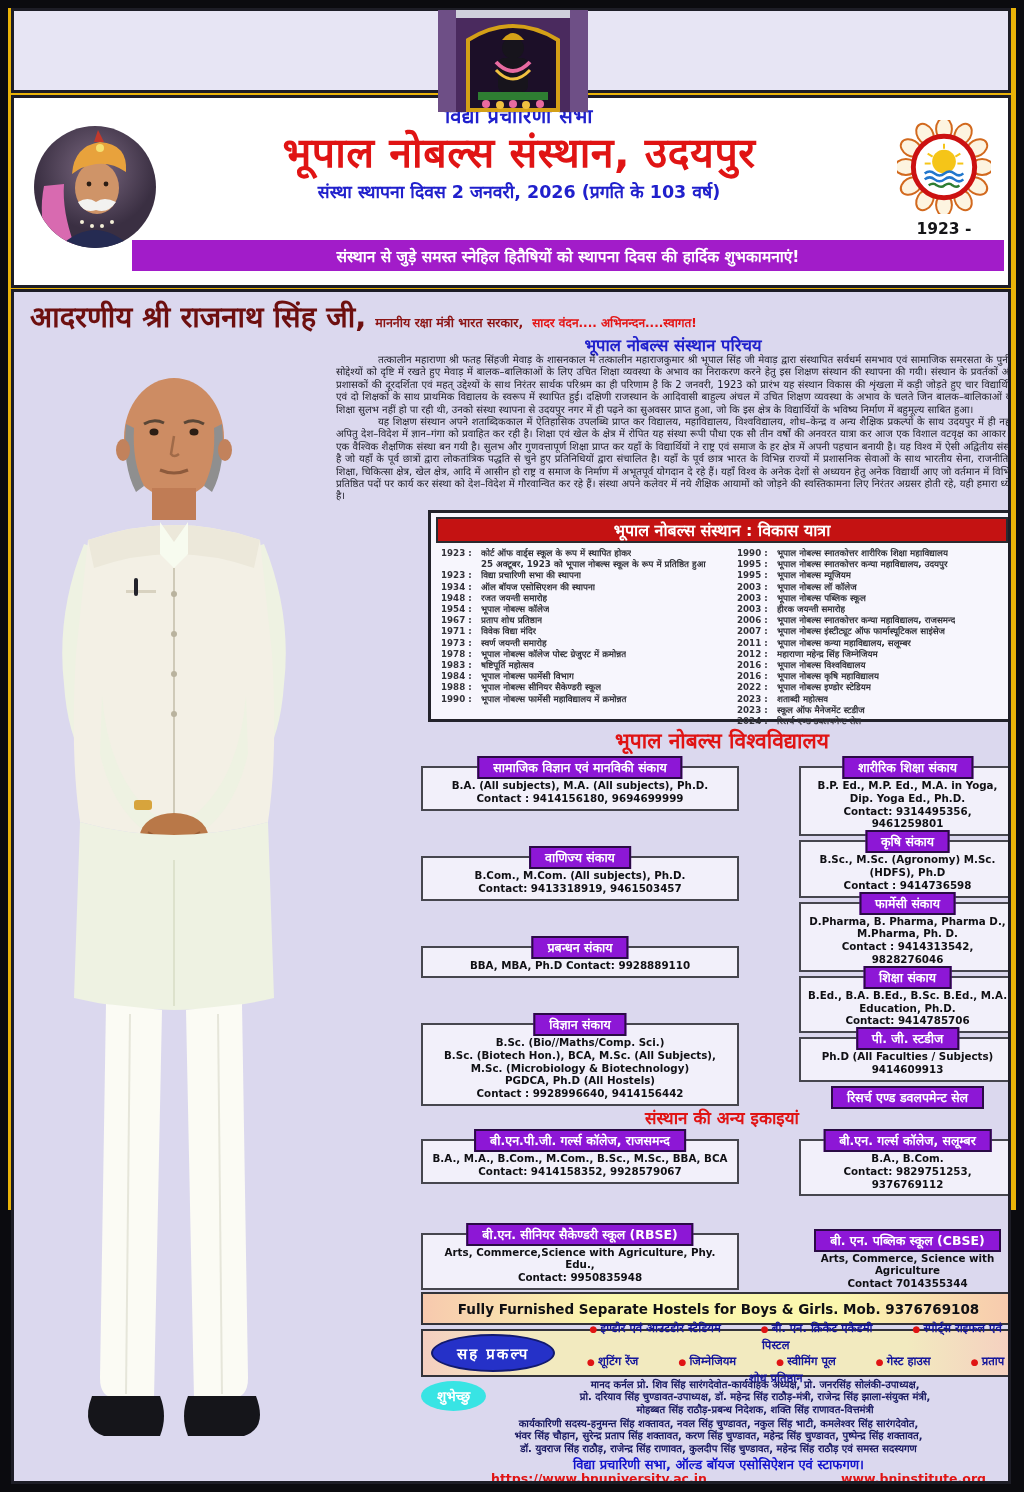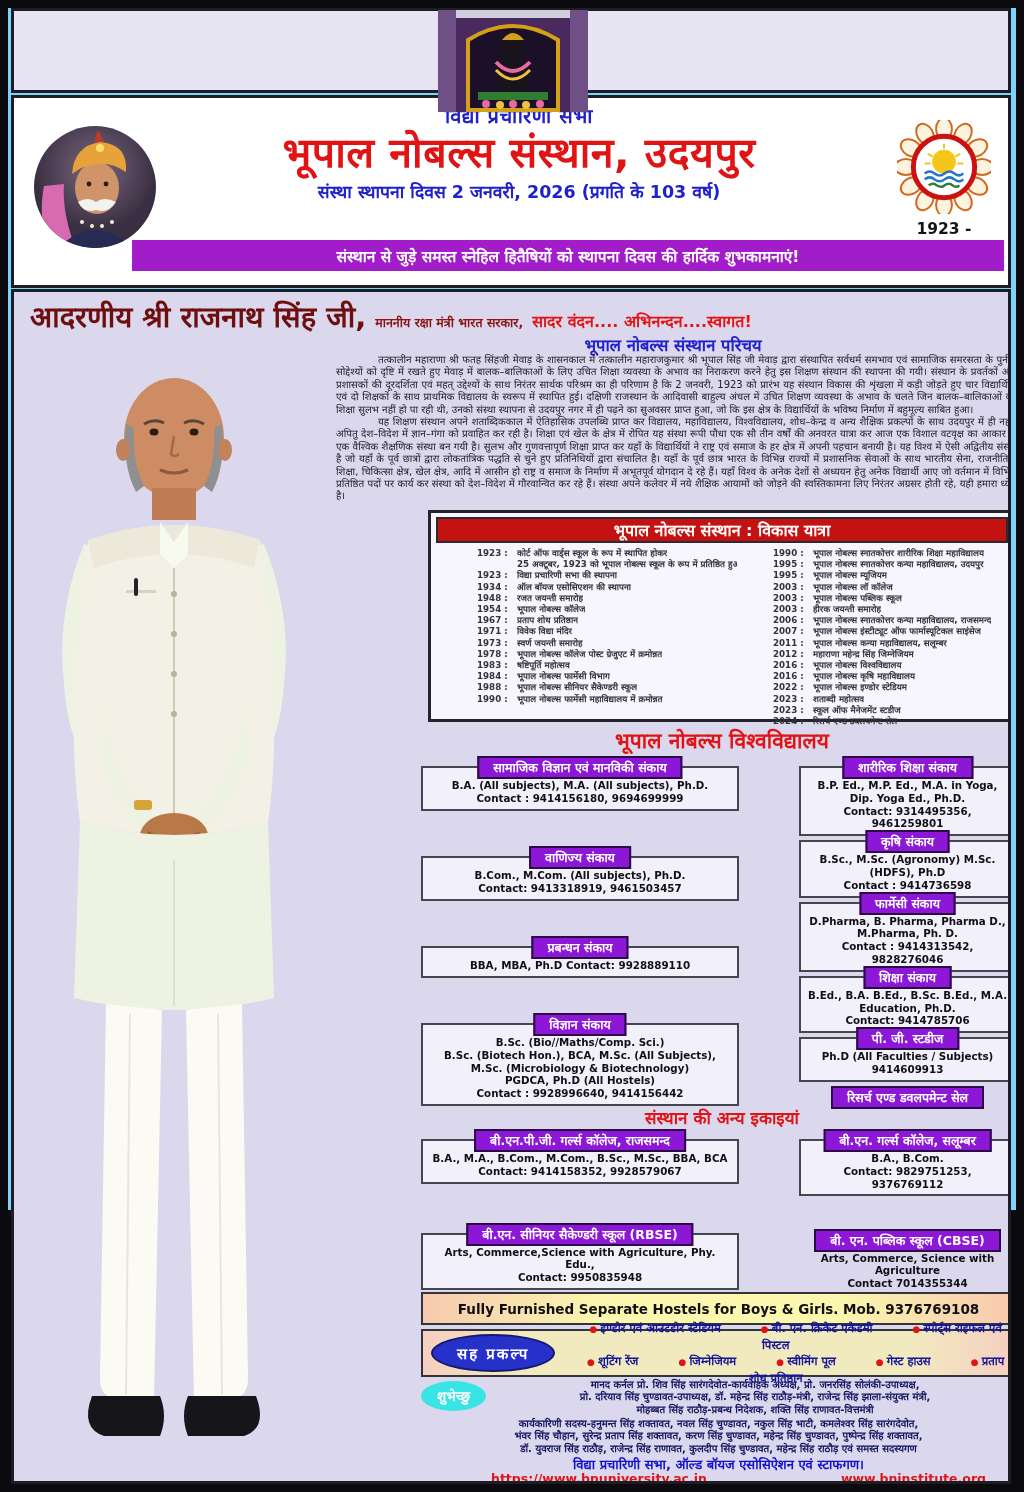--- a/index.html
+++ b/index.html
@@ -1,18 +1,18 @@
 <!DOCTYPE html>
 <html><head>
 <meta charset="utf-8">
 <style>
   * { box-sizing: border-box; margin: 0; padding: 0; }
   html,body { width:1024px; height:1492px; }
   body { background:#0b0b0f; font-family:"DejaVu Sans", sans-serif; position:relative; overflow:hidden; }
-  .page { position:absolute; left:8px; top:8px; width:1008px; height:1202px; background:#7dd3fc; }
+  .page { position:absolute; left:8px; top:8px; width:1008px; height:1202px; background:#eab308; }
 
   
   .top-strip { position:absolute; left:3px; top:0; width:1000px; height:85px; background:#e7e5f4; border:3px solid #1d1d26; }
   .deity { position:absolute; left:430px; top:2px; width:150px; height:102px; z-index:6; }
 
   
   .header { position:absolute; left:3px; top:87px; width:1000px; height:193px; background:#ffffff; border:3px solid #1d1d26; }
   .portrait { position:absolute; left:20px; top:28px; width:122px; height:122px; border-radius:50%; overflow:hidden; }
   .hcenter { position:absolute; left:120px; top:4px; width:770px; text-align:center; }
   .society { color:#2020cc; font-size:20px; font-weight:800; letter-spacing:.5px; }
@@ -23,38 +23,38 @@
   .banner { position:absolute; left:118px; top:142px; width:872px; height:31px; background:#a21cc9; color:#ffffff;
             font-size:15.5px; font-weight:800; display:flex; align-items:center; justify-content:center; }
 
   
   .main { position:absolute; left:3px; top:281px; width:1000px; height:1195px; background:#dbd8ee; border:3px solid #1d1d26; overflow:hidden; }
   .main > div { position:absolute; }
 
   .greeting { left:16px; top:4px; width:980px; display:flex; align-items:baseline; gap:9px; white-space:nowrap; }
   .g-name { color:#6d0f0f; font-size:29px; font-weight:800; }
   .g-desig { color:#8c1414; font-size:12.5px; font-weight:800;margin-top:12px; }
-  .g-welcome { color:#e41414; font-size:16px; font-weight:800; }
+  .g-welcome { color:#e41414; font-size:12px; font-weight:800; }
 
   .intro-head { left:318px; top:41px; width:682px; text-align:center; color:#2020cc; font-size:16.5px; font-weight:800; }
   .intro { left:322px; top:62px; width:680px; color:#20202a; font-size:10px; line-height:12.4px; text-align:justify; font-weight:500; }
   .intro p { text-indent:42px; }
 
   .photo { left:8px; top:62px; width:308px; height:1122px; }
 
   
   .timeline { left:414px; top:218px; width:588px; height:212px; background:#f7f6fd; border:3px solid #23232b; }
   .tl-title { margin:4px 5px 2px; background:#c41212; border:2px solid #2a2a30; color:#fff; text-align:center;
               font-size:16px; font-weight:800; padding:0 0; }
   .tl-cols { display:flex; padding:3px 6px 0 10px; }
   .tl-col { display:flex; flex-direction:column; }
   .tl-col.left { width:296px; }
   .tl-col.right { flex:1; }
   .trow { display:flex; white-space:nowrap; line-height:11.2px; }
-  .ty { width:40px; flex:none; color:#33333a; font-size:8.7px; font-weight:800;margin-left:36px; }
+  .ty { width:40px; flex:none; color:#33333a; font-size:8.7px; font-weight:800; }
   .tt { color:#33333a; font-size:8.7px; font-weight:800; overflow:hidden; }
 
   .univ-head { left:414px; top:434px; width:588px; text-align:center; color:#e01414; font-size:21px; font-weight:800; }
   .sec-head  { left:414px; top:814px; width:588px; text-align:center; color:#e01414; font-size:17px; font-weight:800; }
 
   .cols { left:407px; width:595px; display:flex; gap:13px; }
   .ucols { top:470px; height:344px; }
   .ocols { top:843px; height:155px; }
   .ucol { display:flex; flex-direction:column; justify-content:space-between; }
   .ucol.left { width:318px; }

